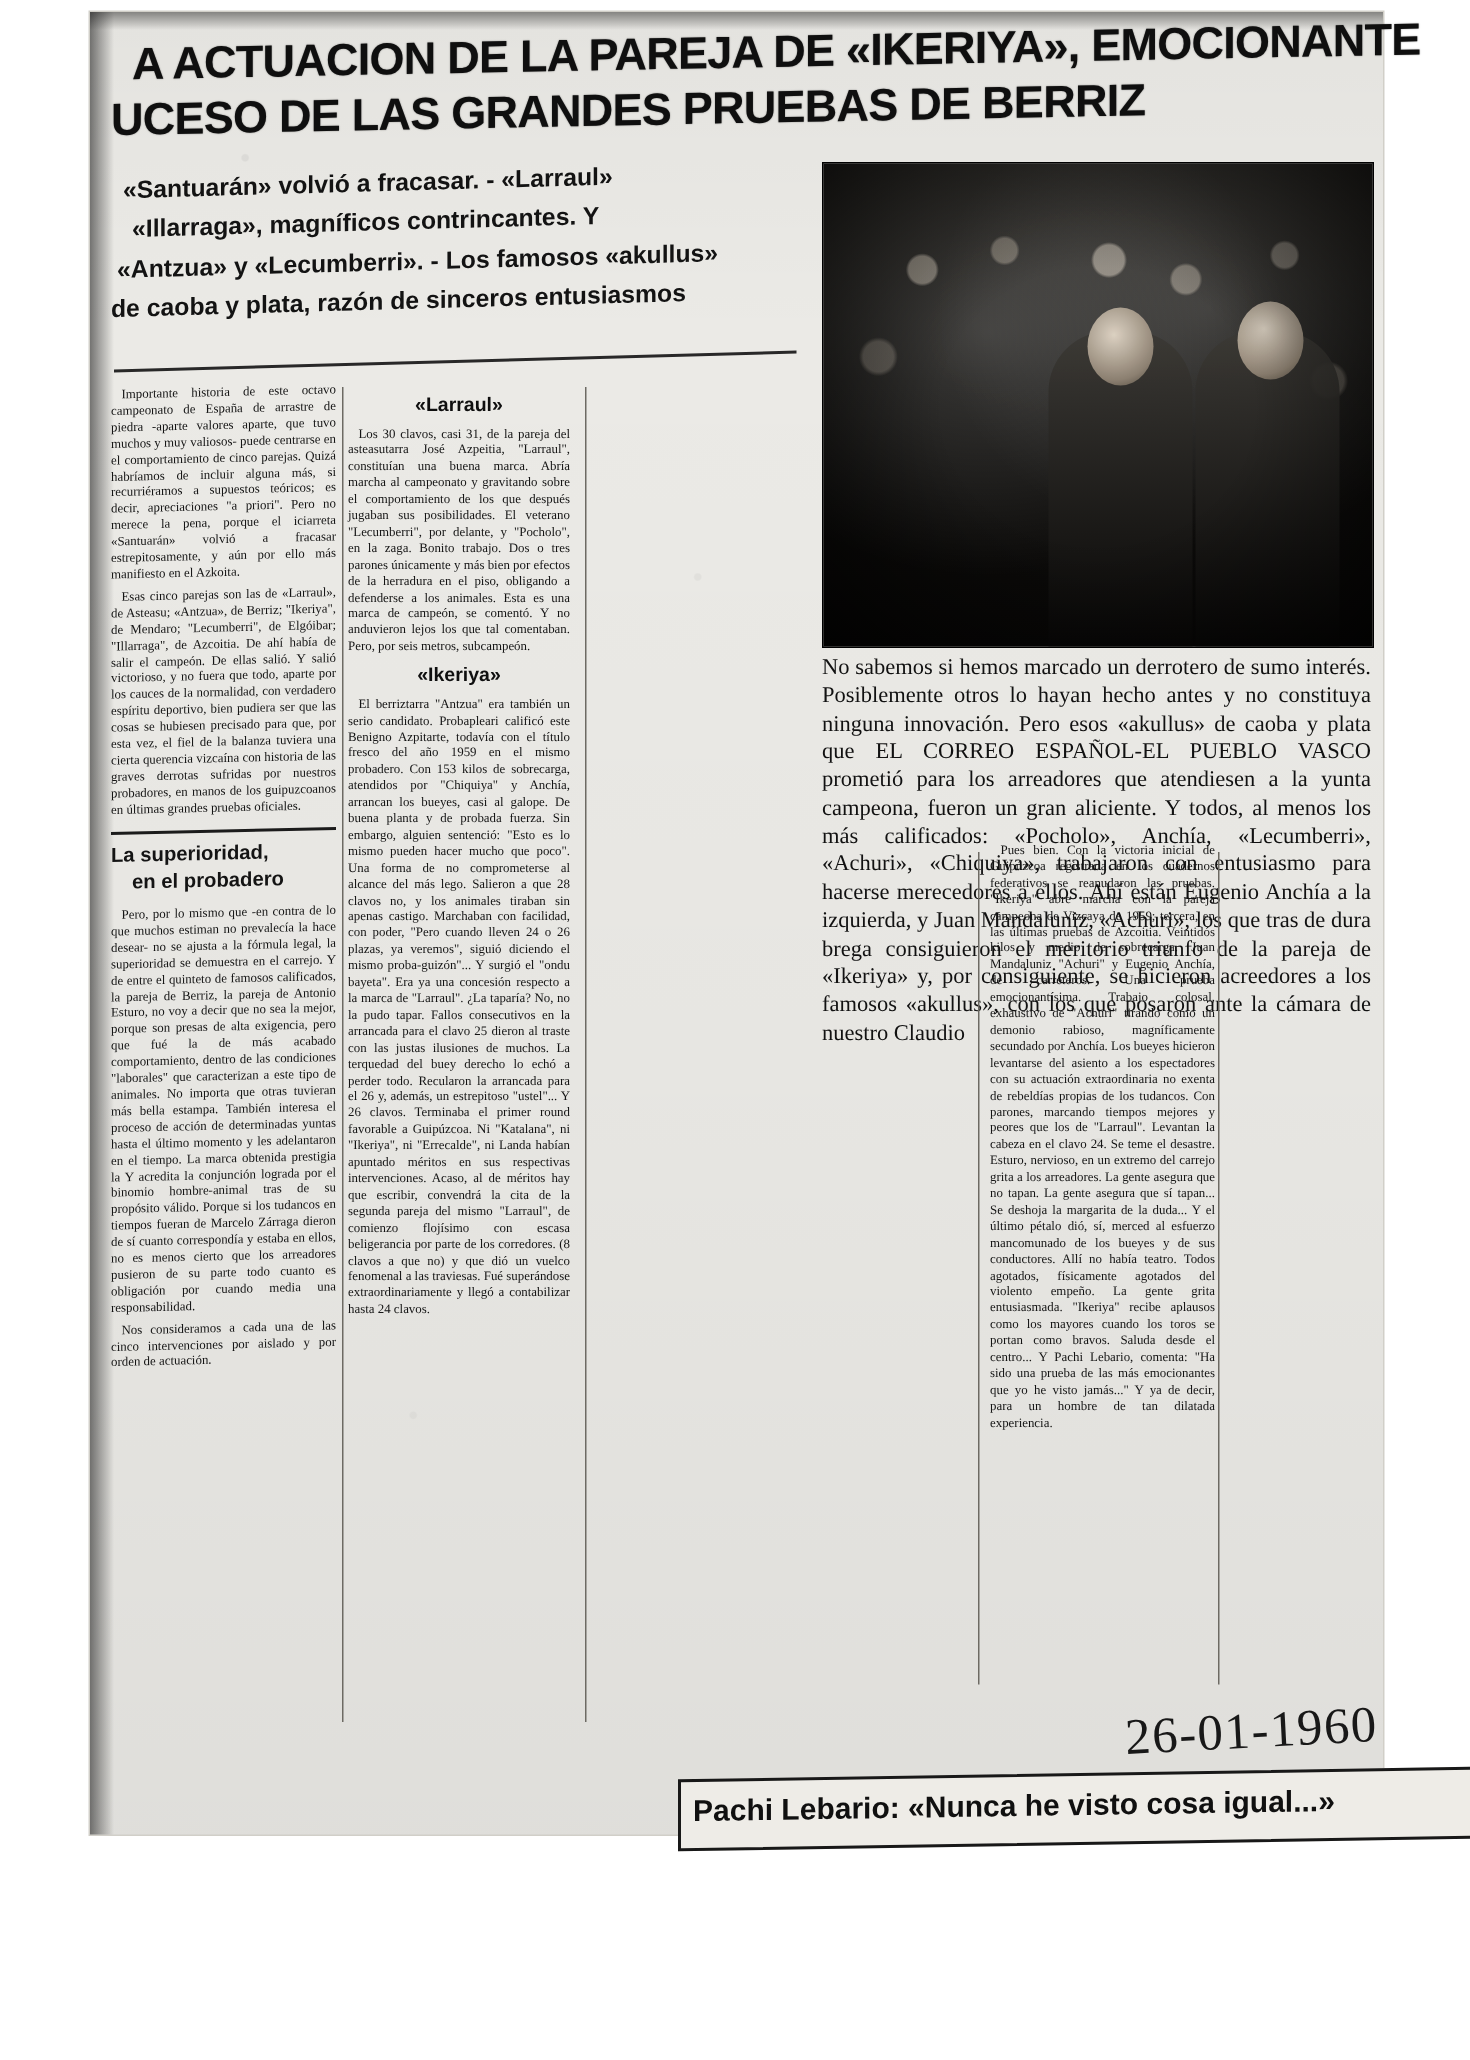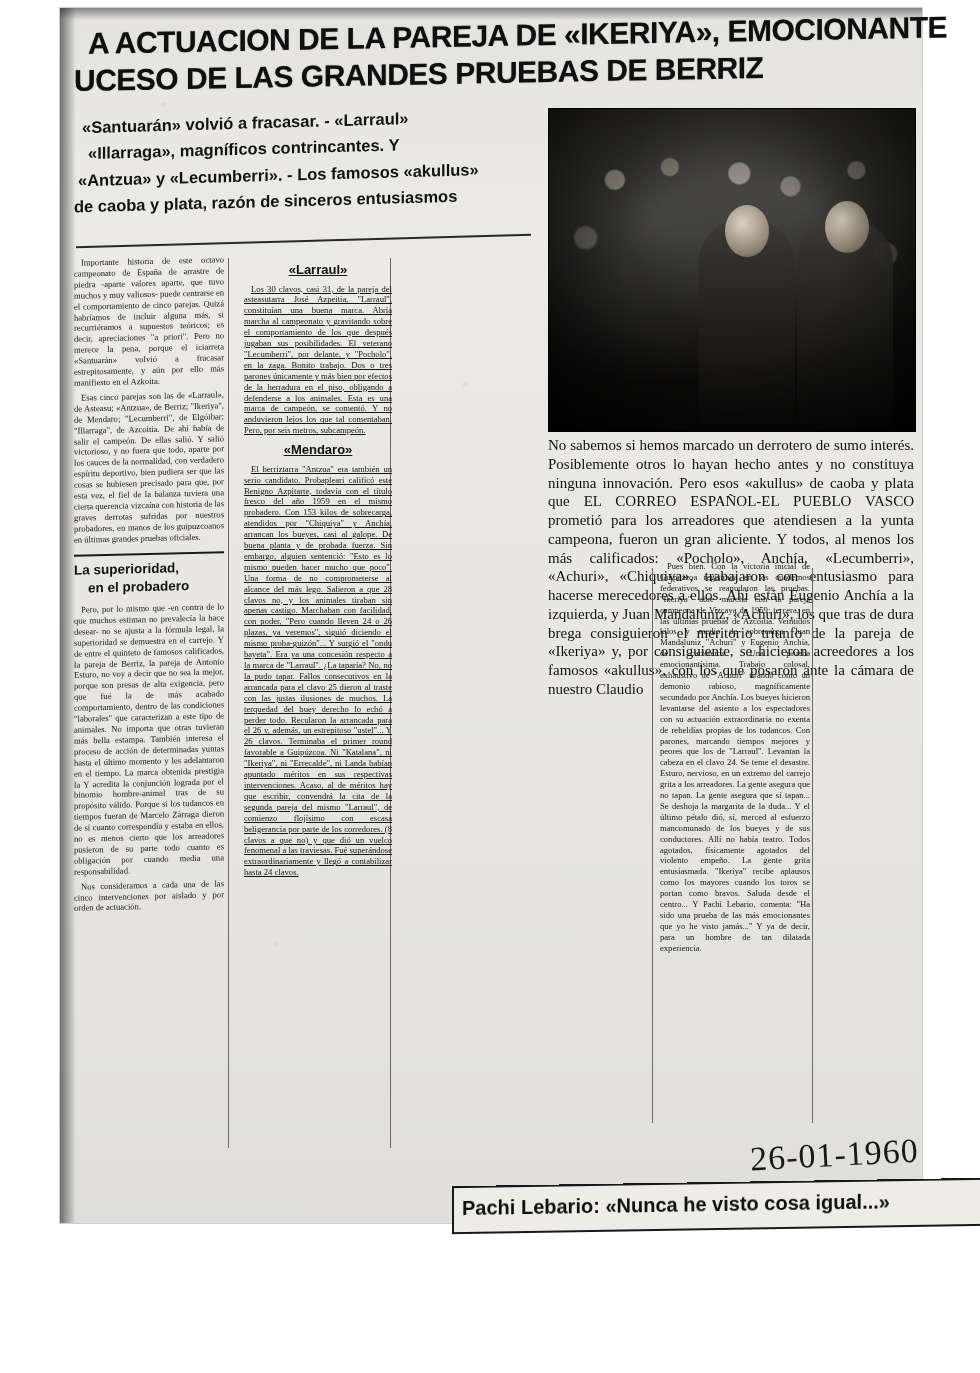--- a/index.html
+++ b/index.html
@@ -177,24 +177,23 @@
   }
   .col p { margin: 0 0 4px 0; text-indent: 7px; }
 
   .col1 {
     left: 14px;
     top: 248px;
     width: 150px;
     transform: skewY(-1.3deg);
   }
   .col2 {
-    left: 184px;
+    left: 172px;
     top: 248px;
     width: 148px;
-    text-decoration: underline;
   }
   .col3 {
     left: 336px;
     top: 248px;
     width: 148px;
   }
   .col4 {
     left: 600px;
     top: 553px;
     width: 150px;
@@ -329,21 +328,21 @@
         <div>La superioridad,</div>
         <div class="l2">en el probadero</div>
       </div>
       <p>Pero, por lo mismo que -en contra de lo que muchos estiman no prevalecía la hace desear- no se ajusta a la fórmula legal, la superioridad se demuestra en el carrejo. Y de entre el quinteto de famosos calificados, la pareja de Berriz, la pareja de Antonio Esturo, no voy a decir que no sea la mejor, porque son presas de alta exigencia, pero que fué la de más acabado comportamiento, dentro de las condiciones "laborales" que caracterizan a este tipo de animales. No importa que otras tuvieran más bella estampa. También interesa el proceso de acción de determinadas yuntas hasta el último momento y les adelantaron en el tiempo. La marca obtenida prestigia la Y acredita la conjunción lograda por el binomio hombre-animal tras de su propósito válido. Porque si los tudancos en tiempos fueran de Marcelo Zárraga dieron de sí cuanto correspondía y estaba en ellos, no es menos cierto que los arreadores pusieron de su parte todo cuanto es obligación por cuando media una responsabilidad.</p>
       <p>Nos consideramos a cada una de las cinco intervenciones por aislado y por orden de actuación.</p>
     </div>
 
     <div class="col col2">
       <div class="sub-title">«Larraul»</div>
       <p>Los 30 clavos, casi 31, de la pareja del asteasutarra José Azpeitia, "Larraul", constituían una buena marca. Abría marcha al campeonato y gravitando sobre el comportamiento de los que después jugaban sus posibilidades. El veterano "Lecumberri", por delante, y "Pocholo", en la zaga. Bonito trabajo. Dos o tres parones únicamente y más bien por efectos de la herradura en el piso, obligando a defenderse a los animales. Esta es una marca de campeón, se comentó. Y no anduvieron lejos los que tal comentaban. Pero, por seis metros, subcampeón.</p>
-      <div class="sub-title">«Mendaro»</div>
+      <div class="sub-title">«Ikeriya»</div>
       <p>El berriztarra "Antzua" era también un serio candidato. Probapleari calificó este Benigno Azpitarte, todavía con el título fresco del año 1959 en el mismo probadero. Con 153 kilos de sobrecarga, atendidos por "Chiquiya" y Anchía, arrancan los bueyes, casi al galope. De buena planta y de probada fuerza. Sin embargo, alguien sentenció: "Esto es lo mismo pueden hacer mucho que poco". Una forma de no comprometerse al alcance del más lego. Salieron a que 28 clavos no, y los animales tiraban sin apenas castigo. Marchaban con facilidad, con poder, "Pero cuando lleven 24 o 26 plazas, ya veremos", siguió diciendo el mismo proba-guizón"... Y surgió el "ondu bayeta". Era ya una concesión respecto a la marca de "Larraul". ¿La taparía? No, no la pudo tapar. Fallos consecutivos en la arrancada para el clavo 25 dieron al traste con las justas ilusiones de muchos. La terquedad del buey derecho lo echó a perder todo. Recularon la arrancada para el 26 y, además, un estrepitoso "ustel"... Y 26 clavos. Terminaba el primer round favorable a Guipúzcoa. Ni "Katalana", ni "Ikeriya", ni "Errecalde", ni Landa habían apuntado méritos en sus respectivas intervenciones. Acaso, al de méritos hay que escribir, convendrá la cita de la segunda pareja del mismo "Larraul", de comienzo flojísimo con escasa beligerancia por parte de los corredores. (8 clavos a que no) y que dió un vuelco fenomenal a las traviesas. Fué superándose extraordinariamente y llegó a contabilizar hasta 24 clavos.</p>
     </div>
 
     <div class="col col3"></div>
 
 
     <div class="col col4">
       <p>Pues bien. Con la victoria inicial de Guipúzcoa registrada en los cuadernos federativos se reanudaron las pruebas. "Ikeriya" abre marcha con la pareja campeona de Vizcaya de 1959; tercera, en las últimas pruebas de Azcoitia. Veintidós kilos y medio de sobrecarga. Juan Mandaluniz "Achuri" y Eugenio Anchía, de carreteros. Una prueba emocionantísima. Trabajo colosal, exhaustivo de "Achuri" tirando como un demonio rabioso, magníficamente secundado por Anchía. Los bueyes hicieron levantarse del asiento a los espectadores con su actuación extraordinaria no exenta de rebeldías propias de los tudancos. Con parones, marcando tiempos mejores y peores que los de "Larraul". Levantan la cabeza en el clavo 24. Se teme el desastre. Esturo, nervioso, en un extremo del carrejo grita a los arreadores. La gente asegura que no tapan. La gente asegura que sí tapan... Se deshoja la margarita de la duda... Y el último pétalo dió, sí, merced al esfuerzo mancomunado de los bueyes y de sus conductores. Allí no había teatro. Todos agotados, físicamente agotados del violento empeño. La gente grita entusiasmada. "Ikeriya" recibe aplausos como los mayores cuando los toros se portan como bravos. Saluda desde el centro... Y Pachi Lebario, comenta: "Ha sido una prueba de las más emocionantes que yo he visto jamás..." Y ya de decir, para un hombre de tan dilatada experiencia.</p>
     </div>
 

